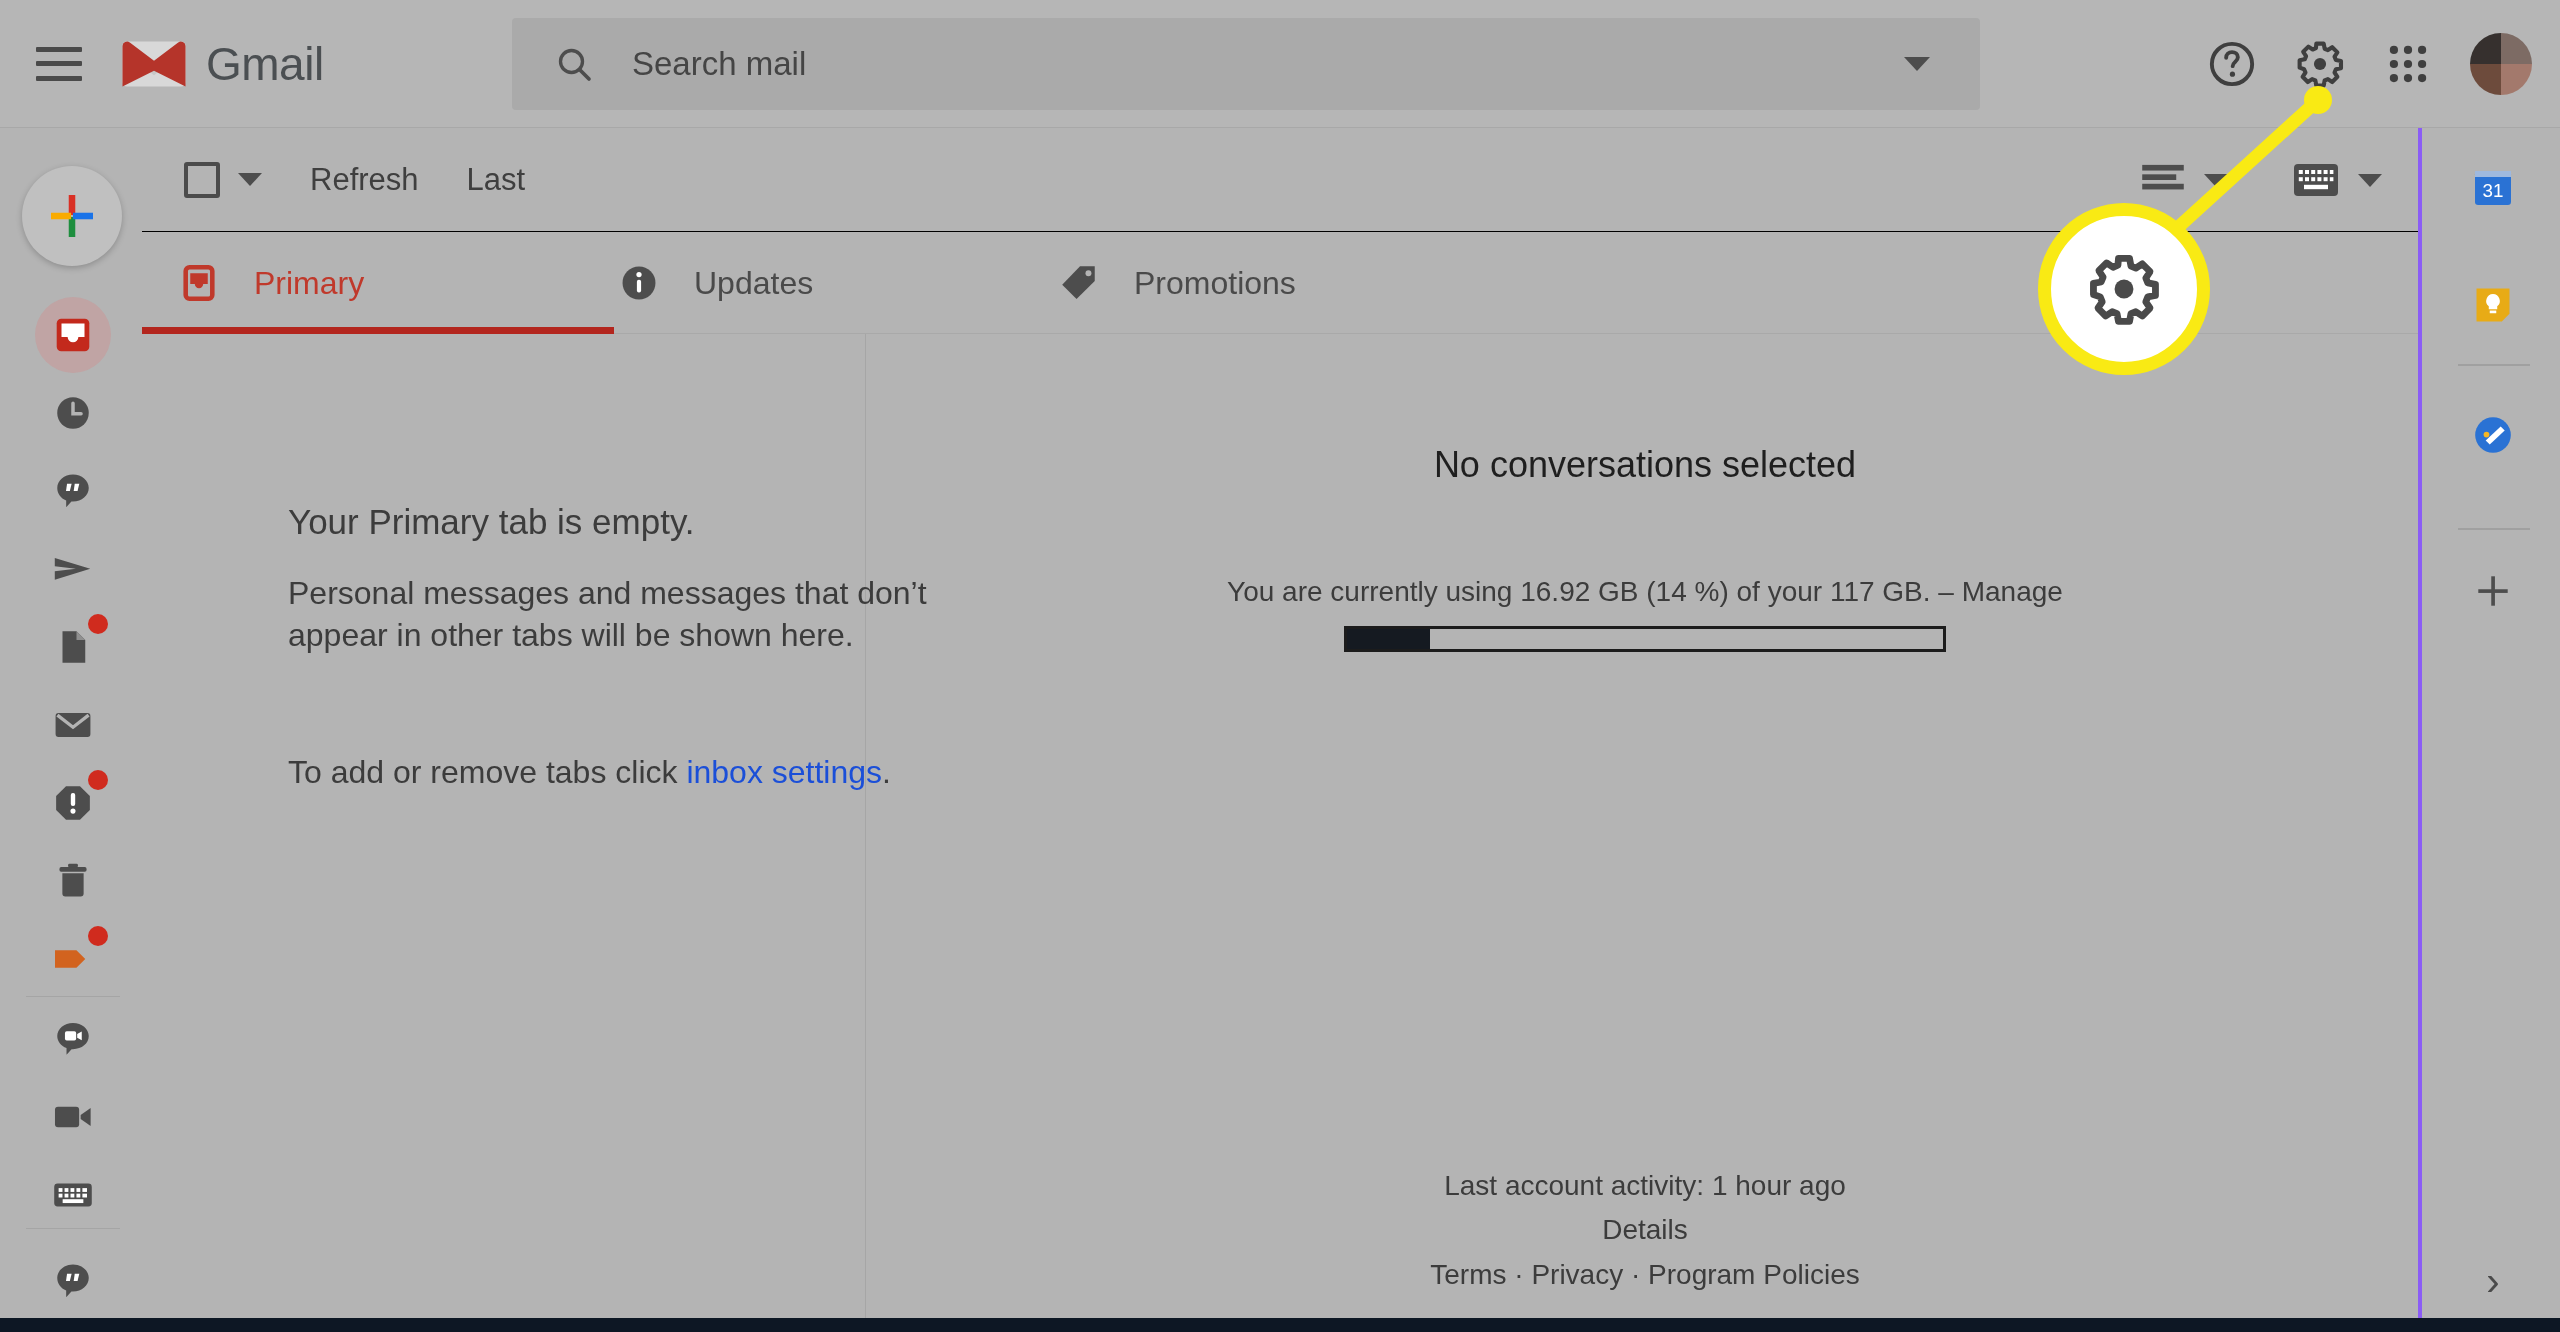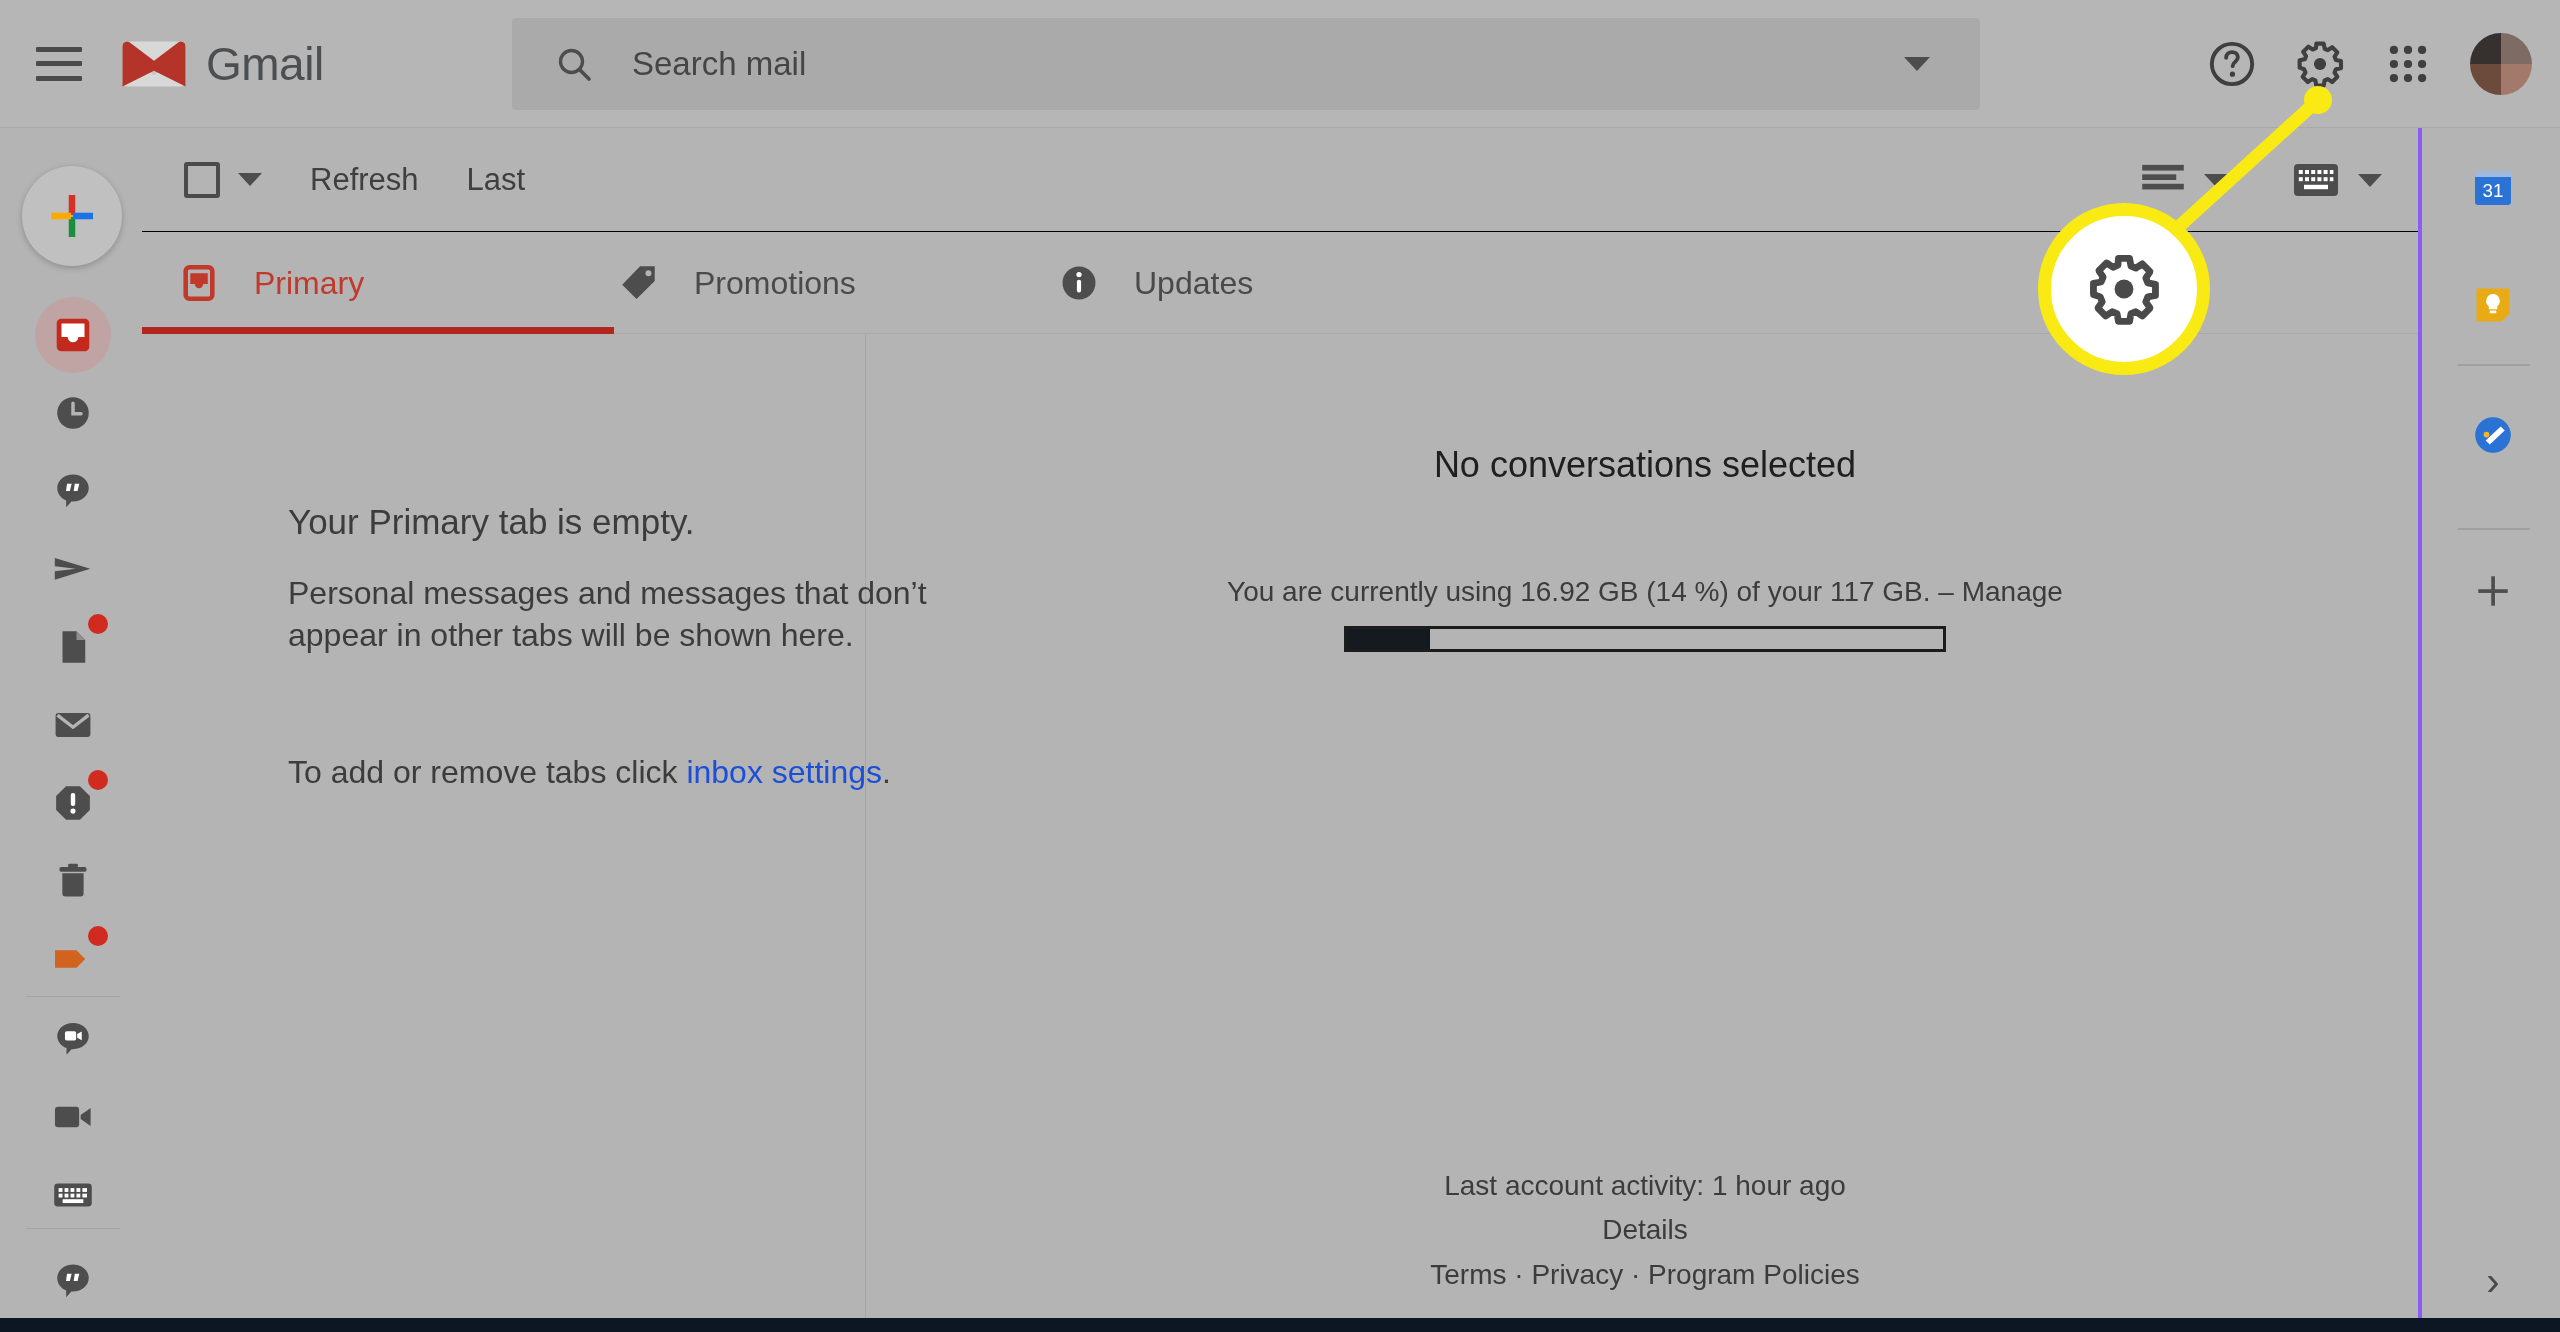--- a/index.html
+++ b/index.html
@@ -491,33 +491,33 @@
     <div class="tab active">
       <svg class="tab-icon" viewBox="0 0 24 24">
         <rect x="4.4" y="3" width="15.2" height="18" rx="2.2" fill="none" stroke="#c0392b" stroke-width="2.6"></rect>
         <path d="M7 6.4h10v6.2h-2.6a2.4 2.4 0 0 1-4.8 0H7z" fill="#c0392b"></path>
       </svg>
       <div class="tab-label">Primary</div>
     </div>
 
     <div class="tab">
       <svg class="tab-icon" viewBox="0 0 24 24">
-        <path d="M12.6 2.4H21v8.4L10.6 21.2 2.4 13z" fill="#4d4d4d"></path>
-        <circle cx="17.4" cy="6.4" r="1.7" fill="#b4b4b4"></circle>
-      </svg>
-      <div class="tab-label">Promotions</div>
-    </div>
-
-    <div class="tab">
-      <svg class="tab-icon" viewBox="0 0 24 24">
         <circle cx="12" cy="12" r="9.4" fill="#4d4d4d"></circle>
         <rect x="10.8" y="10.2" width="2.4" height="7.2" rx="1.1" fill="#ffffff"></rect>
         <circle cx="12" cy="7.2" r="1.5" fill="#ffffff"></circle>
       </svg>
       <div class="tab-label">Updates</div>
+    </div>
+
+    <div class="tab">
+      <svg class="tab-icon" viewBox="0 0 24 24">
+        <path d="M12.6 2.4H21v8.4L10.6 21.2 2.4 13z" fill="#4d4d4d"></path>
+        <circle cx="17.4" cy="6.4" r="1.7" fill="#b4b4b4"></circle>
+      </svg>
+      <div class="tab-label">Promotions</div>
     </div>
   </div>
 
   <div class="list-pane">
     <div class="empty-title">Your Primary tab is empty.</div>
     <div class="empty-body">Personal messages and messages that don’t appear in other tabs will be shown here.</div>
     <div class="empty-link-line">
       <span>To add or remove tabs click </span><span class="inbox-link">inbox settings</span><span>.</span>
     </div>
   </div>

